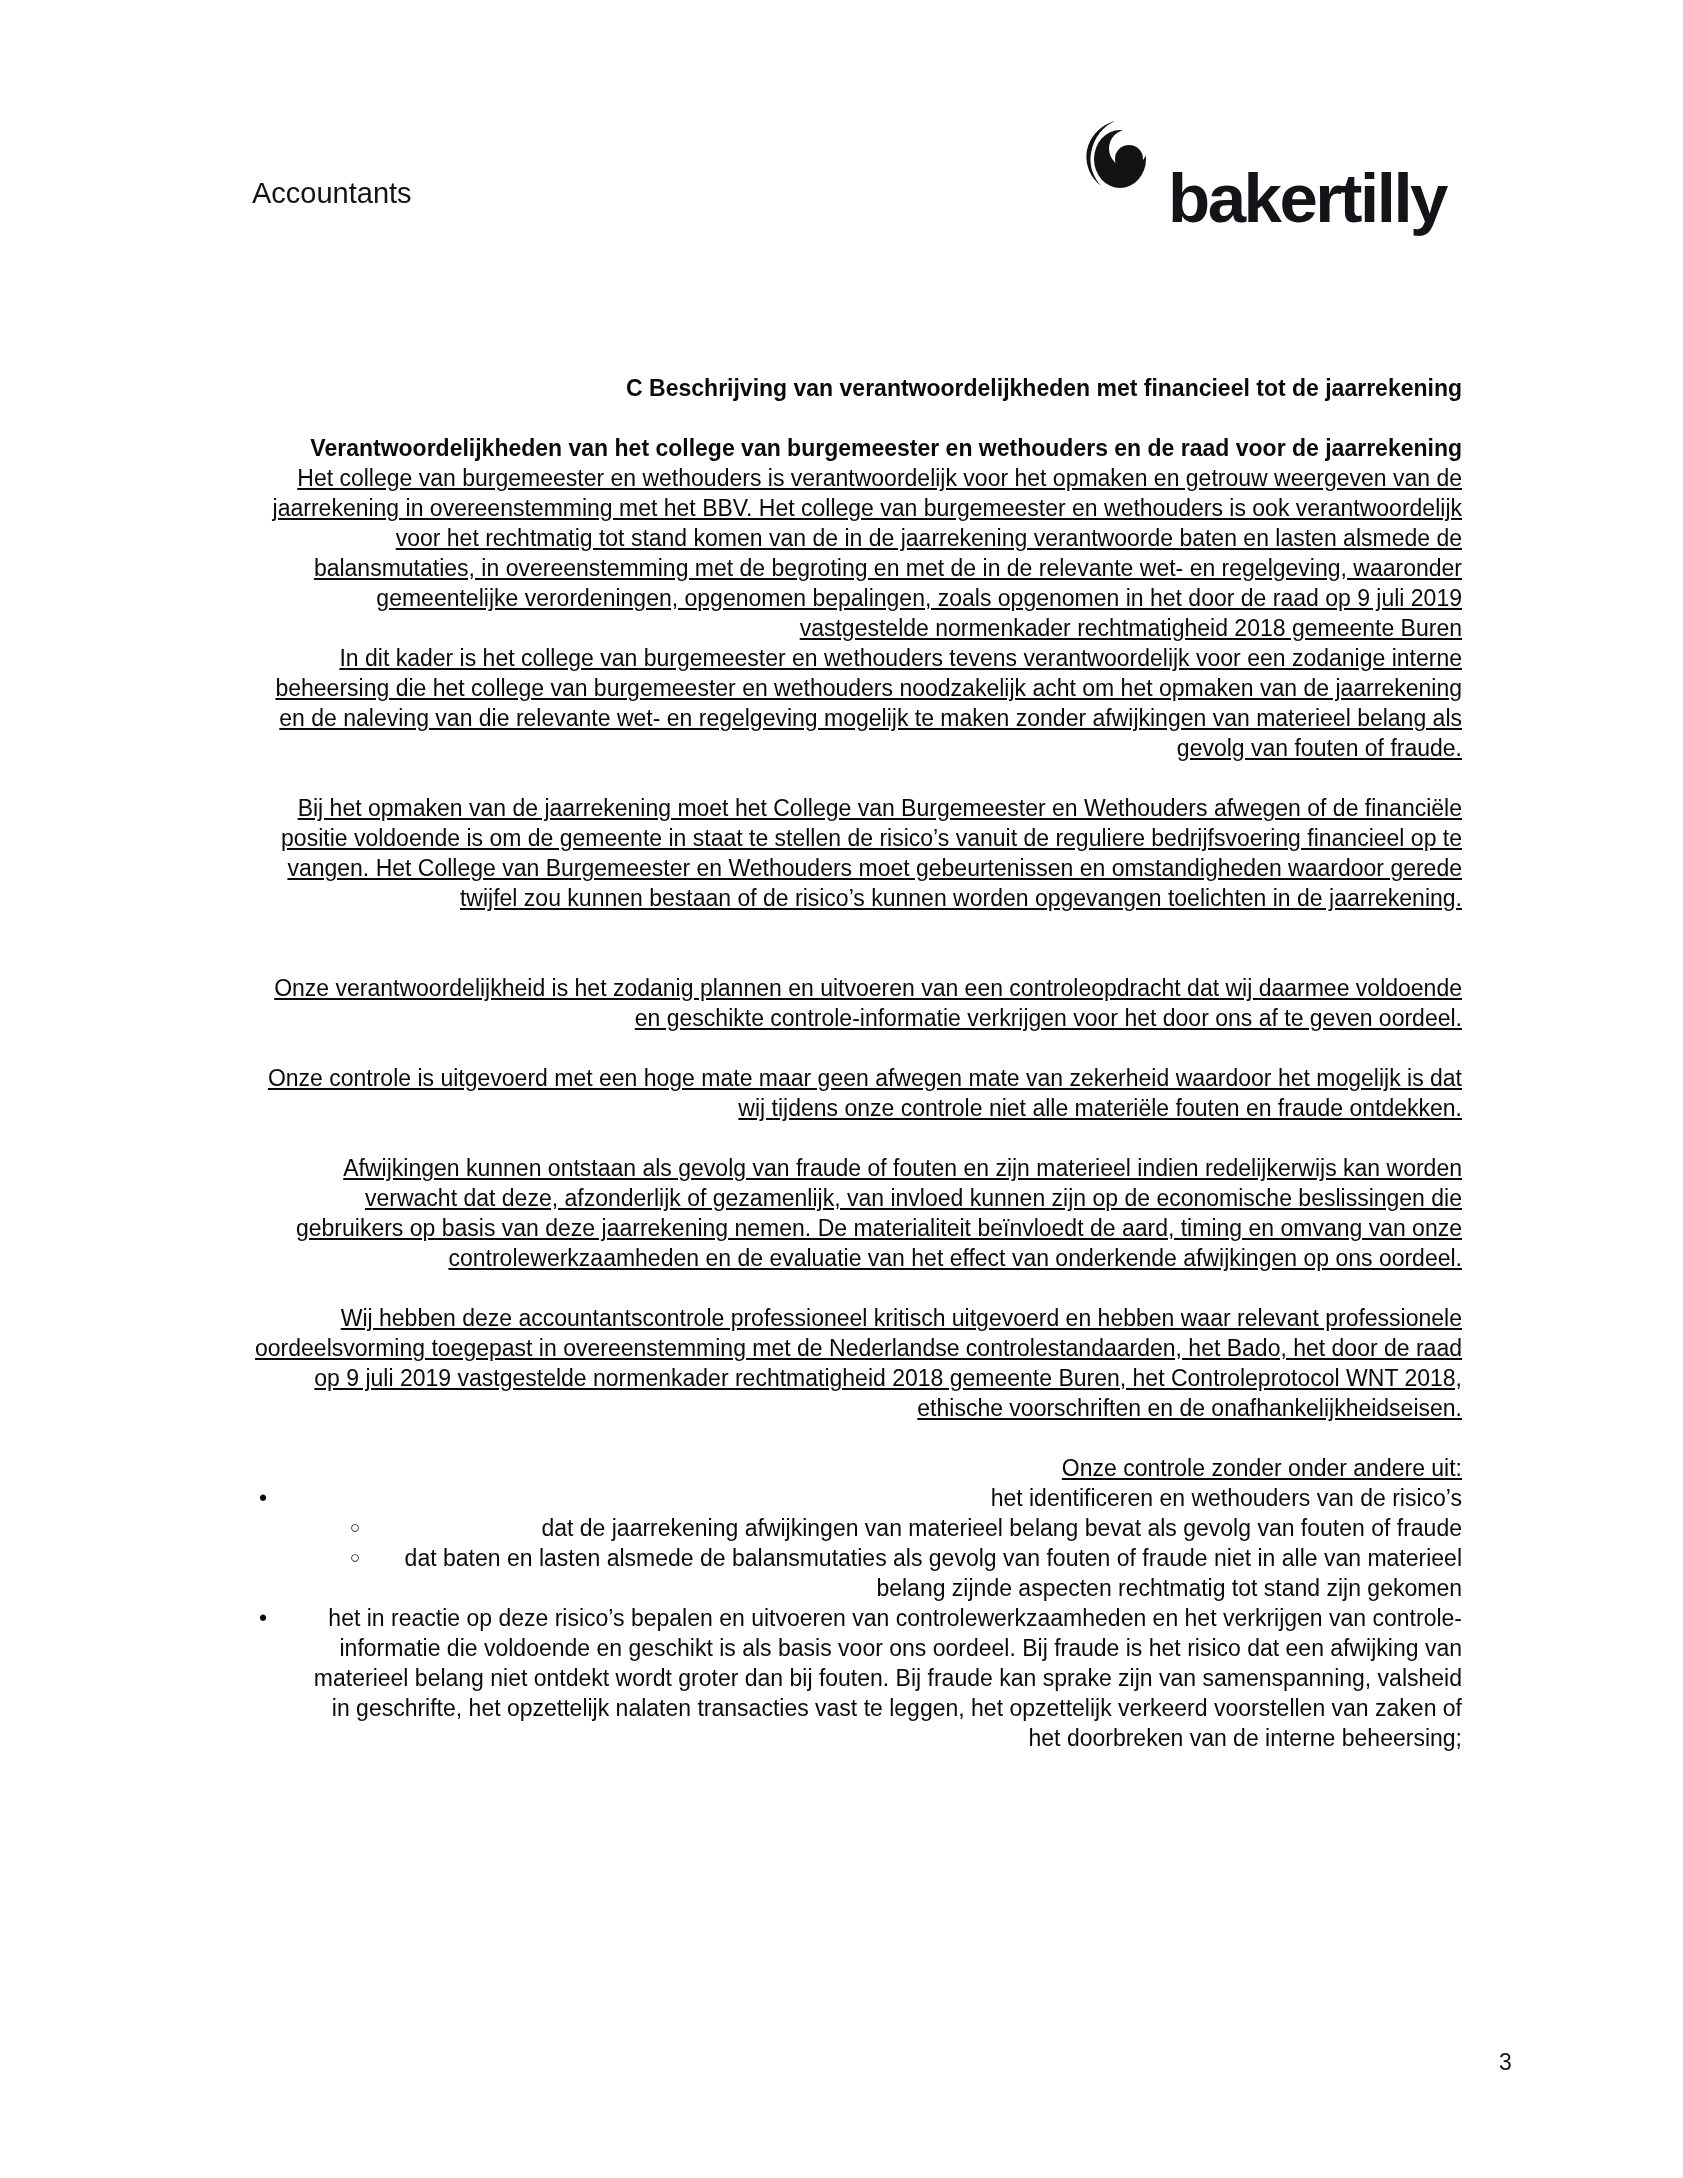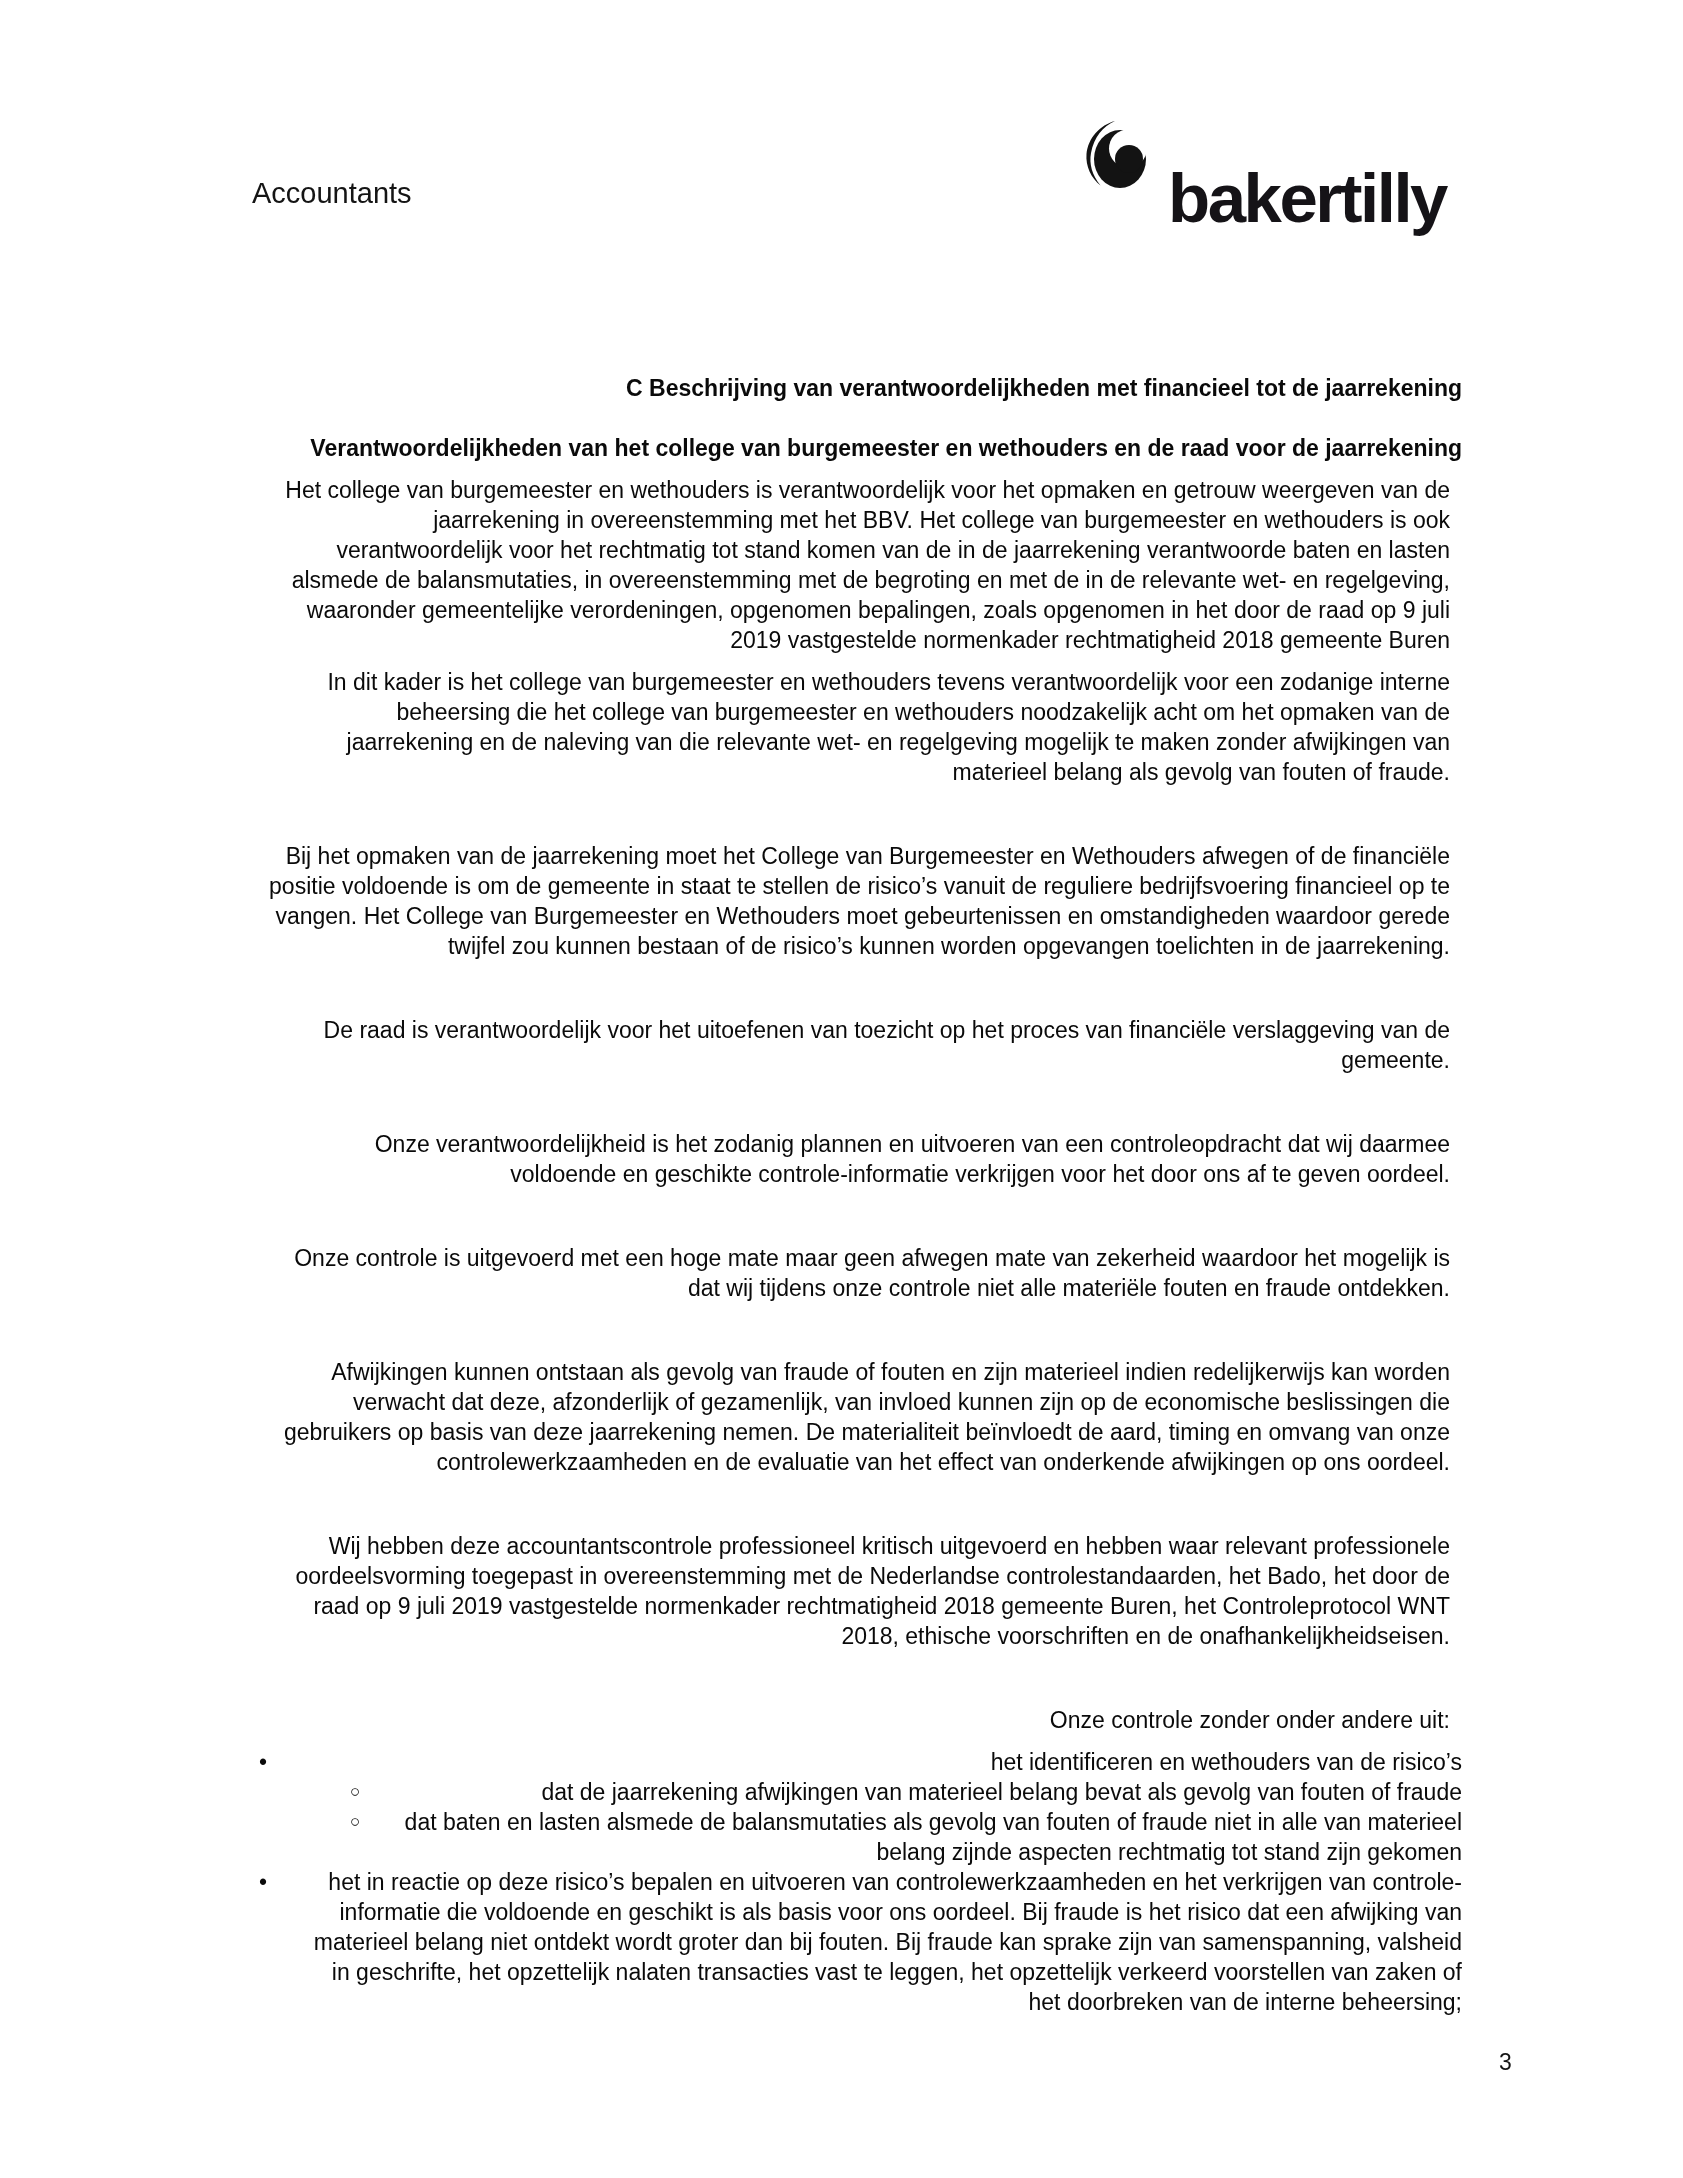--- a/index.html
+++ b/index.html
@@ -21,21 +21,21 @@
     font-size:69px;line-height:75px;font-weight:bold;letter-spacing:-2.5px;
     color:#151317;
   }
 
   
   .content{
     position:absolute;left:254px;top:373px;width:1208px;
     font-size:23px;line-height:30px;
   }
   .hd{font-weight:bold;}
-  .para{margin:12px;}
+  .para{margin:0;text-decoration:underline;}
   .spacer{height:30px;}
 
   .list{margin:0;}
   .list-item{position:relative;padding-left:48px;}
   .sub-item{position:relative;padding-left:145px;}
   .marker{position:absolute;top:0;line-height:30px;}
   .marker.l1{left:5px;font-size:23px;}
   .marker.l2{left:96px;font-size:17px;}
 
   .page-number{
@@ -66,21 +66,20 @@
 
   <div class="content">
       <div class="hd">C Beschrijving van verantwoordelijkheden met financieel tot de jaarrekening</div>
       <div class="spacer"></div>
       <div class="hd">Verantwoordelijkheden van het college van burgemeester en wethouders en de raad voor de jaarrekening</div>
       <div class="para">Het college van burgemeester en wethouders is verantwoordelijk voor het opmaken en getrouw weergeven van de jaarrekening in overeenstemming met het BBV. Het college van burgemeester en wethouders is ook verantwoordelijk voor het rechtmatig tot stand komen van de in de jaarrekening verantwoorde baten en lasten alsmede de balansmutaties, in overeenstemming met de begroting en met de in de relevante wet- en regelgeving, waaronder gemeentelijke verordeningen, opgenomen bepalingen, zoals opgenomen in het door de raad op 9 juli 2019 vastgestelde normenkader rechtmatigheid 2018 gemeente Buren</div>
       <div class="para">In dit kader is het college van burgemeester en wethouders tevens verantwoordelijk voor een zodanige interne beheersing die het college van burgemeester en wethouders noodzakelijk acht om het opmaken van de jaarrekening en de naleving van die relevante wet- en regelgeving mogelijk te maken zonder afwijkingen van materieel belang als gevolg van fouten of fraude.</div>
       <div class="spacer"></div>
       <div class="para">Bij het opmaken van de jaarrekening moet het College van Burgemeester en Wethouders afwegen of de financiële positie voldoende is om de gemeente in staat te stellen de risico’s vanuit de reguliere bedrijfsvoering financieel op te vangen. Het College van Burgemeester en Wethouders moet gebeurtenissen en omstandigheden waardoor gerede twijfel zou kunnen bestaan of de risico’s kunnen worden opgevangen toelichten in de jaarrekening.</div>
       <div class="spacer"></div>
-      <div class="para">De raad is verantwoordelijk voor het uitoefenen van toezicht op het proces van financiële verslaggeving van de gemeente.</div>
       <div class="spacer"></div>
       <div class="para">Onze verantwoordelijkheid is het zodanig plannen en uitvoeren van een controleopdracht dat wij daarmee voldoende en geschikte controle-informatie verkrijgen voor het door ons af te geven oordeel.</div>
       <div class="spacer"></div>
       <div class="para">Onze controle is uitgevoerd met een hoge mate maar geen afwegen mate van zekerheid waardoor het mogelijk is dat wij tijdens onze controle niet alle materiële fouten en fraude ontdekken.</div>
       <div class="spacer"></div>
       <div class="para">Afwijkingen kunnen ontstaan als gevolg van fraude of fouten en zijn materieel indien redelijkerwijs kan worden verwacht dat deze, afzonderlijk of gezamenlijk, van invloed kunnen zijn op de economische beslissingen die gebruikers op basis van deze jaarrekening nemen. De materialiteit beïnvloedt de aard, timing en omvang van onze controlewerkzaamheden en de evaluatie van het effect van onderkende afwijkingen op ons oordeel.</div>
       <div class="spacer"></div>
       <div class="para">Wij hebben deze accountantscontrole professioneel kritisch uitgevoerd en hebben waar relevant professionele oordeelsvorming toegepast in overeenstemming met de Nederlandse controlestandaarden, het Bado, het door de raad op 9 juli 2019 vastgestelde normenkader rechtmatigheid 2018 gemeente Buren, het Controleprotocol WNT 2018, ethische voorschriften en de onafhankelijkheidseisen.</div>
       <div class="spacer"></div>
       <div class="para">Onze controle zonder onder andere uit:</div>

